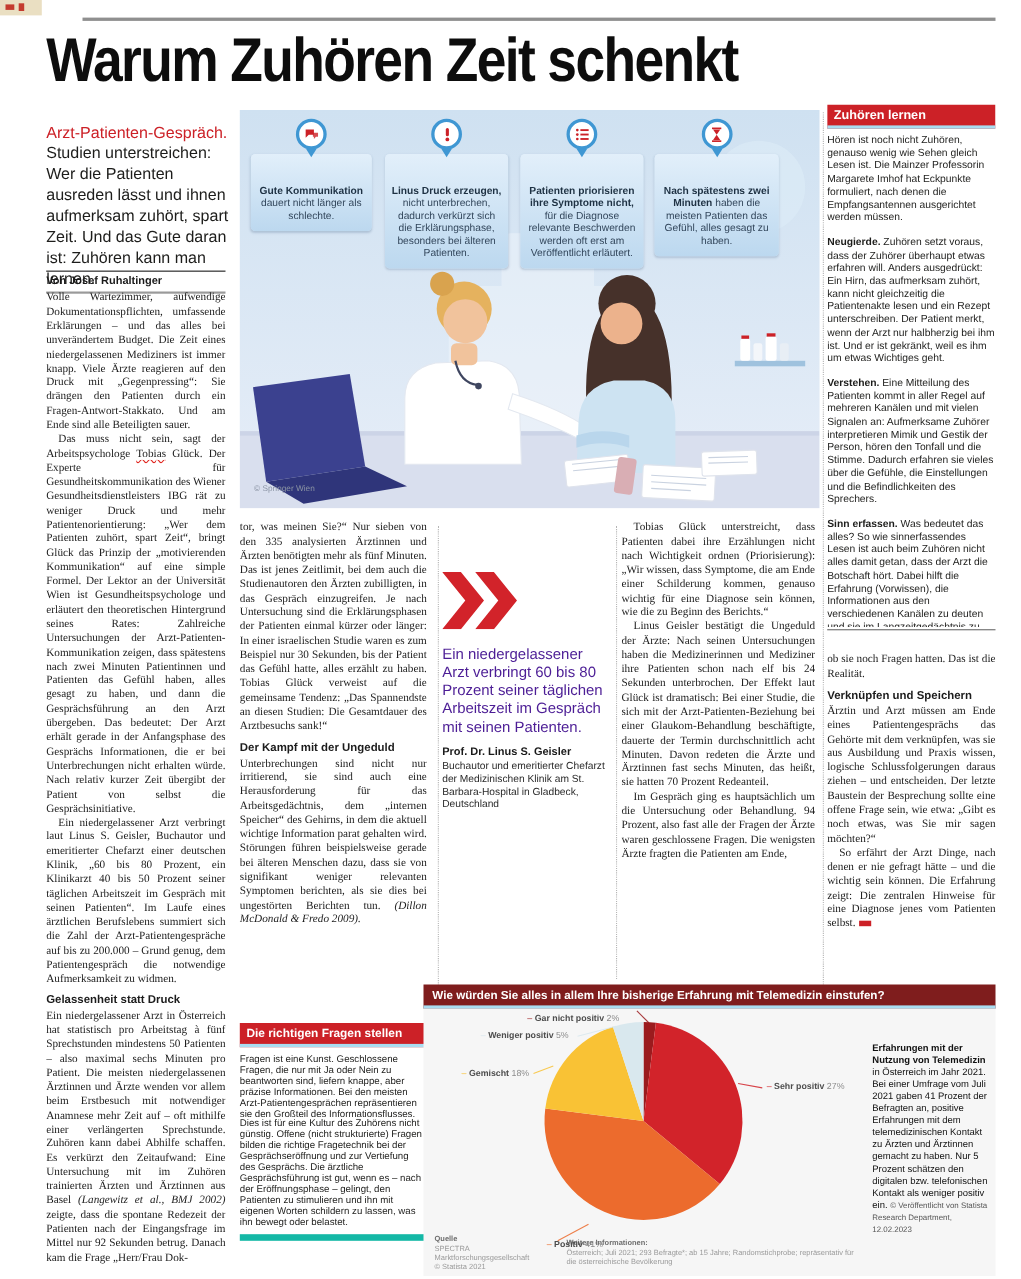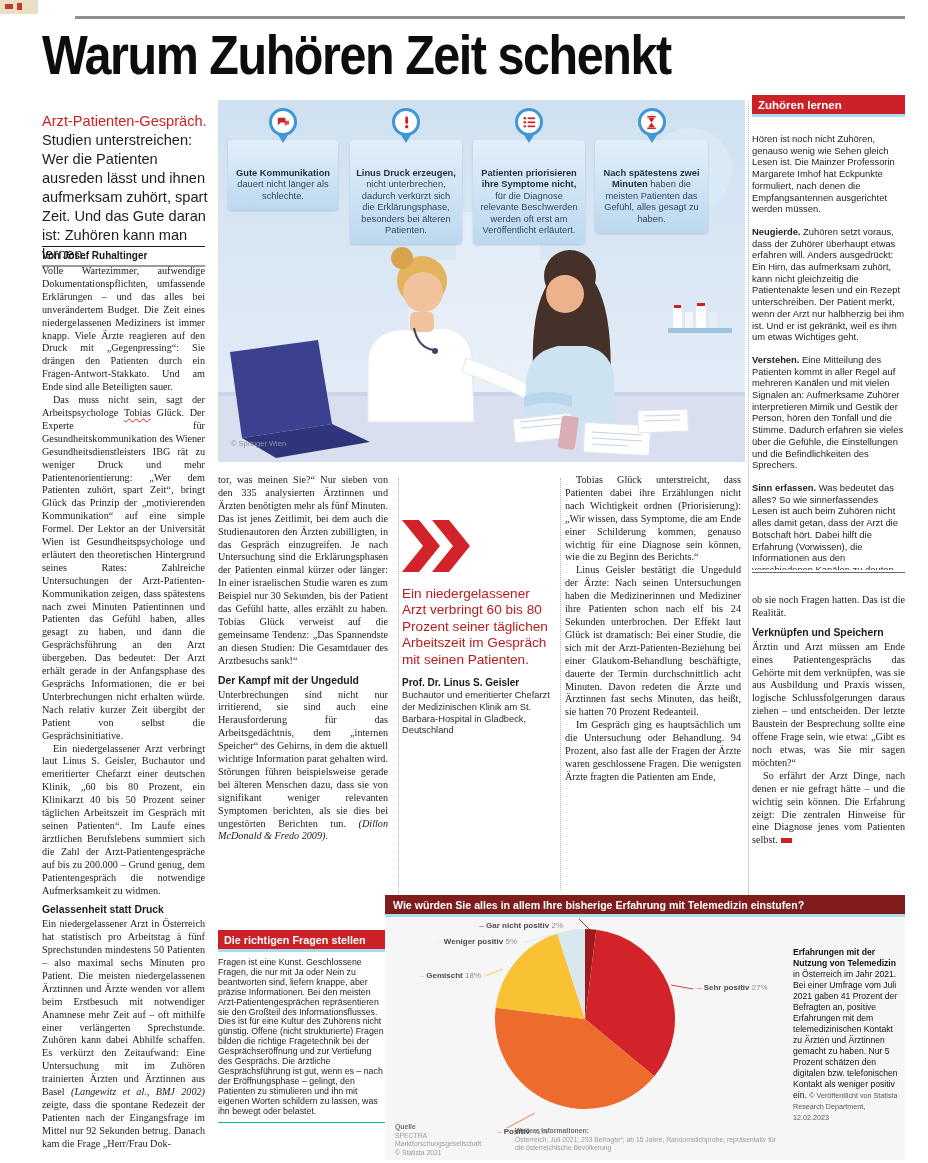--- a/index.html
+++ b/index.html
@@ -54,40 +54,40 @@
   .callout-dot { position:absolute; left:50%; top:-32px; transform:translateX(-50%);
                  width:28px; height:28px; border-radius:50%; background:#fff;
                  border:3px solid #3f97d3; display:flex; align-items:center; justify-content:center; }
   .callout-dot::after { content:""; position:absolute; left:50%; bottom:-10px; transform:translateX(-50%);
                  border-left:5px solid transparent; border-right:5px solid transparent;
                  border-top:8px solid #3f97d3; }
   .illo-credit { position:absolute; left:13px; bottom:14px; font-size:7.5px; color:#8a93a3; }
 
   
   .pq { left:402px; top:520px; width:150px; }
-  .pq-text { font-size:13.6px; line-height:16.4px; color:#b91c1c; margin-top:10px; }
+  .pq-text { font-size:13.6px; line-height:16.4px; color:#4c1d95; margin-top:10px; }
   .pq-name { font-size:10px; font-weight:bold; margin-top:9px; }
   .pq-role { font-size:9.3px; line-height:11.8px; color:#2b2b2b; margin-top:2px; }
 
   
   .redbar { background:#cc2127; color:#fff; font-weight:bold; padding:4px 6px 3px;
             border-bottom:3px solid #a9ddf1; }
 
   
   .sidebar { left:752px; top:95px; width:153px; height:475px; overflow:hidden; }
   .sidebar .redbar { font-size:11.5px; }
-  .sidebar-body { font-size:9.4px; line-height:11.7px; color:#1d1d1b; padding-top:16px; }
+  .sidebar-body { font-size:9.4px; line-height:11.7px; color:#1d1d1b; padding-top:4px; }
   .sidebar-body p { margin:0 0 11px; }
   .sidebar-rule { left:752px; top:572px; width:153px; height:0; border-top:1px solid #6a6a6a; }
 
   
   .qbox { left:218px; top:930px; width:170px; height:233px; }
   .qbox .redbar { font-size:10.8px; }
   .qbox-body { font-size:8.8px; line-height:9.9px; color:#1d1d1b; padding:6px 0 5px;
-               border-bottom:1px solid #14b8a6; }
+               border-bottom:6px solid #14b8a6; }
 
   
   .chart { left:385px; top:895px; width:520px; height:268px; }
   .chart-title { background:#7f1d1d; color:#fff; font-weight:bold; font-size:10.6px;
                  padding:4px 8px 3px; border-bottom:3px solid #a9ddf1; }
   .chart-body { position:relative; width:520px; height:243px; background:#f6f6f6; overflow:hidden; }
   .pie-label { position:absolute; font-size:8px; white-space:nowrap; color:#595959; }
   .pie-label b { color:#4d4d4d; }
   .pie-label .pct { color:#8c8c8c; font-weight:normal; }
   .chart-desc { position:absolute; left:408px; top:30px; width:106px;

